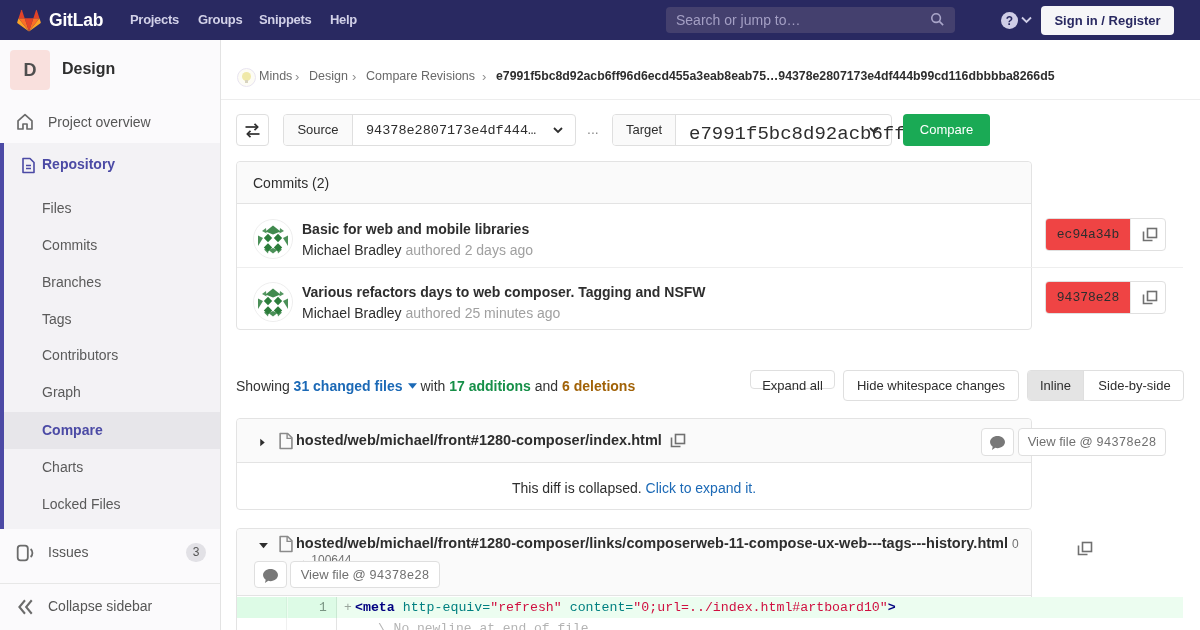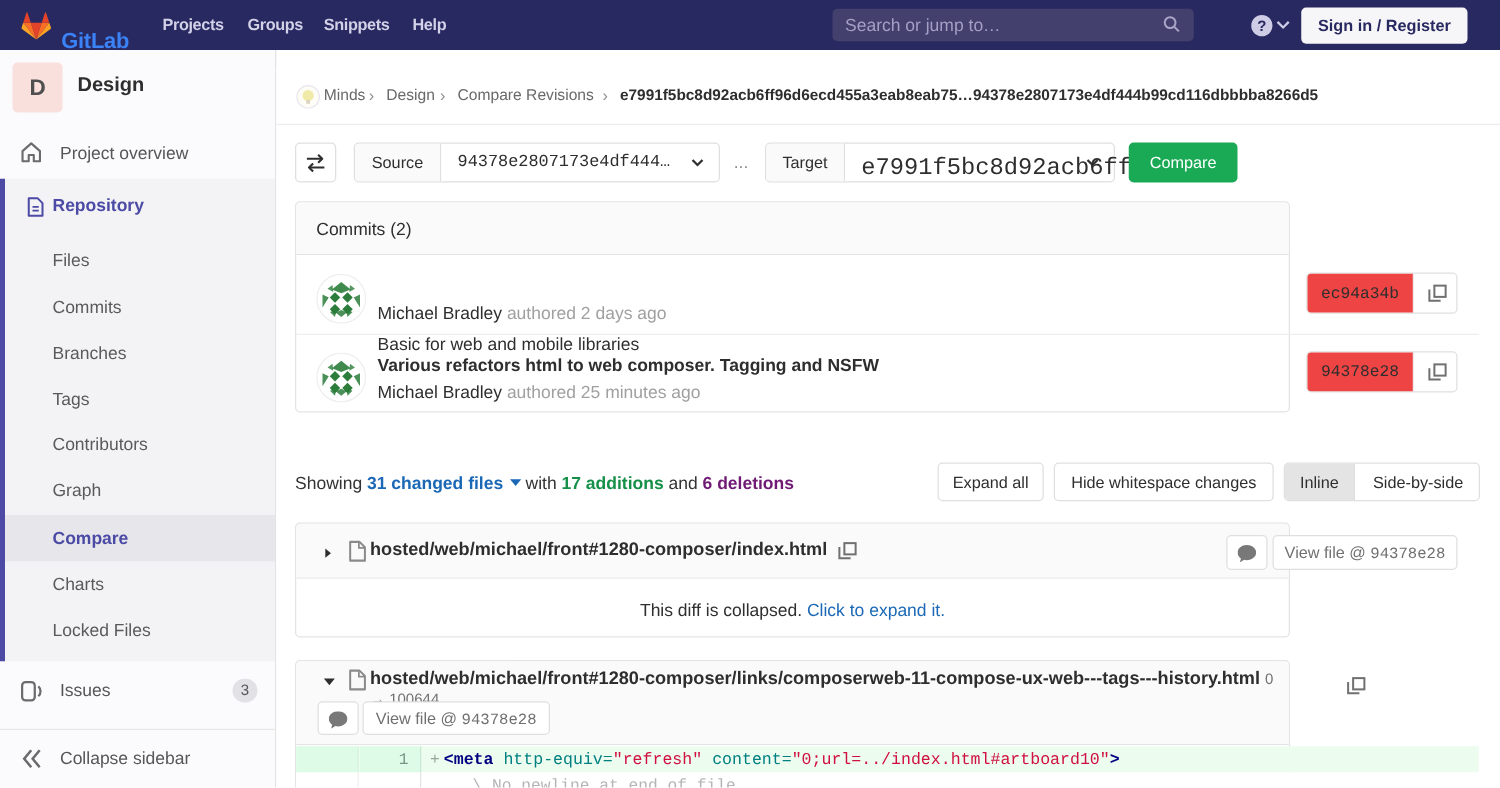--- a/index.html
+++ b/index.html
@@ -3,21 +3,21 @@
 <meta charset="utf-8">
 <style>
 * { margin:0; padding:0; box-sizing:border-box; }
 html,body { width:1200px; height:630px; overflow:hidden; }
 body { font-family:"Liberation Sans",sans-serif; font-size:14px; color:#2e2e2e; background:#fff; position:relative; }
 .abs { position:absolute; }
 
 
 .navbar { position:absolute; top:0; left:0; width:1200px; height:40px; background:#292961; }
 .nav-item { position:absolute; top:0; height:40px; line-height:40px; color:#d2d1e8; font-weight:bold; font-size:13px; letter-spacing:-0.3px; }
-.brand { position:absolute; left:49px; top:12px; height:40px; line-height:40px; color:#3b82f6; font-weight:bold; font-size:17.5px; letter-spacing:-0.2px; }
+.brand { position:absolute; left:49px; top:0; height:40px; line-height:40px; color:#ffffff; font-weight:bold; font-size:17.5px; letter-spacing:-0.2px; }
 .searchbox { position:absolute; left:666px; top:7px; width:289px; height:26px; background:#44406e; border-radius:4px; color:#a49fc4; font-size:14px; line-height:26px; padding-left:10px; }
 .signin { position:absolute; left:1041px; top:6px; width:133px; height:29px; background:#f6f6f8; border-radius:4px; color:#292961; font-weight:bold; font-size:13px; text-align:center; line-height:29px; }
 
 
 .sidebar { position:absolute; top:40px; left:0; width:221px; height:590px; background:#fbfafc; border-right:1px solid #e3e3e3; }
 .side-avatar { position:absolute; left:10px; top:10px; width:40px; height:40px; border-radius:4px; background:#f9e0dd; color:#4f4f4f; font-size:18px; font-weight:bold; text-align:center; line-height:40px; }
 .side-title { position:absolute; left:62px; top:20px; font-size:16px; font-weight:bold; color:#2e2e2e; }
 .side-row { position:absolute; left:0; width:220px; height:37px; line-height:37px; color:#565656; font-size:14px; }
 .side-row .txt { position:absolute; left:48px; top:0; }
 .side-sec { position:absolute; left:0; top:103px; width:220px; height:386px; background:#f3f2f5; border-left:4px solid #4c4aa5; }
@@ -196,21 +196,21 @@
         <path d="M9 12l4-3 0.6 5.5zM31 12l-4-3-0.6 5.5z" fill-opacity="0.8"></path>
         <path d="M15 14.8l4.2 4.2-4.2 4.2-4.2-4.2z"></path>
         <path d="M25 14.8l4.2 4.2-4.2 4.2-4.2-4.2z"></path>
         <path d="M15 24.2l4.2 4.2-4.2 4.2-4.2-4.2z"></path>
         <path d="M25 24.2l4.2 4.2-4.2 4.2-4.2-4.2z"></path>
         <path d="M5 16.5l5 2.5-5 8zM35 16.5l-5 2.5 5 8z" fill-opacity="0.85"></path>
         <path d="M11 30.5l4 4 1-6zM29 30.5l-4 4-1-6z" fill-opacity="0.85"></path>
           <path d="M20 34.5l4.5-3.5-4.5-2-4.5 2z" fill-opacity="0.85"></path>
       </g>
     </svg>
-    <div class="abs" style="left:65px;top:59px;font-weight:normal;font-size:14px;margin-top:46px;">Basic for web and mobile libraries</div>
+    <div class="abs" style="left:65px;top:59px;font-weight:bold;font-size:14px;">Basic for web and mobile libraries</div>
     <div class="abs" style="left:65px;top:80px;font-size:14px;">Michael Bradley <span class="gray">authored 2 days ago</span></div>
     <div class="hashbtn" style="left:808px;top:56px;">
       <span class="h">ec94a34b</span>
       <svg class="copyico" style="left:96px;top:8px" width="16" height="16" viewBox="0 0 16 16">
           <rect x="5.5" y="1.5" width="9" height="9" fill="none" stroke="#707070" stroke-width="1.6"></rect>
           <path d="M10.5 13.5h-9v-9" fill="none" stroke="#707070" stroke-width="1.6"></path>
         </svg>
     </div>
     <svg class="idc" style="left:16px;top:120px" viewBox="0 0 40 40">
       <circle cx="20" cy="20" r="19.5" fill="#fff" stroke="#eee"></circle>
@@ -219,35 +219,35 @@
         <path d="M9 12l4-3 0.6 5.5zM31 12l-4-3-0.6 5.5z" fill-opacity="0.8"></path>
         <path d="M15 14.8l4.2 4.2-4.2 4.2-4.2-4.2z"></path>
         <path d="M25 14.8l4.2 4.2-4.2 4.2-4.2-4.2z"></path>
         <path d="M15 24.2l4.2 4.2-4.2 4.2-4.2-4.2z"></path>
         <path d="M25 24.2l4.2 4.2-4.2 4.2-4.2-4.2z"></path>
         <path d="M5 16.5l5 2.5-5 8zM35 16.5l-5 2.5 5 8z" fill-opacity="0.85"></path>
         <path d="M11 30.5l4 4 1-6zM29 30.5l-4 4-1-6z" fill-opacity="0.85"></path>
           <path d="M20 34.5l4.5-3.5-4.5-2-4.5 2z" fill-opacity="0.85"></path>
       </g>
     </svg>
-    <div class="abs" style="left:65px;top:122px;font-weight:bold;font-size:14px;">Various refactors html to web composer. Tagging and NSFW</div>
+    <div class="abs" style="left:65px;top:122px;font-weight:bold;font-size:14px;">Various refactors days to web composer. Tagging and NSFW</div>
     <div class="abs" style="left:65px;top:143px;font-size:14px;">Michael Bradley <span class="gray">authored 25 minutes ago</span></div>
     <div class="hashbtn" style="left:808px;top:119px;">
       <span class="h">94378e28</span>
       <svg class="copyico" style="left:96px;top:8px" width="16" height="16" viewBox="0 0 16 16">
           <rect x="5.5" y="1.5" width="9" height="9" fill="none" stroke="#707070" stroke-width="1.6"></rect>
           <path d="M10.5 13.5h-9v-9" fill="none" stroke="#707070" stroke-width="1.6"></path>
         </svg>
     </div>
   </div>
 
   <div class="abs" style="left:15px;top:324px;font-size:14px;color:#333;">Showing <b style="color:#1b69b6">31 changed files</b><svg style="margin:0 0 2px 5px" width="9" height="6" viewBox="0 0 10 6">
         <path d="M0 0h10L5 6z" fill="#1b69b6"></path>
-      </svg> with <b style="color:#168f48">17 additions</b> and <b style="color:#701a75">6 deletions</b></div>
-  <div class="btn" style="left:529px;top:316px;width:85px;height:31px;line-height:29px;">Expand all</div>
+      </svg> with <b style="color:#168f48">17 additions</b> and <b style="color:#a16207">6 deletions</b></div>
+  <div class="btn" style="left:529px;top:316px;width:85px;height:19px;line-height:29px;">Expand all</div>
   <div class="btn" style="left:622px;top:316px;width:176px;height:31px;line-height:29px;">Hide whitespace changes</div>
   <div class="btn" style="left:806px;top:316px;width:157px;height:31px;line-height:29px;">
     <span class="abs" style="left:0;top:0;width:56px;height:29px;background:#e4e4e4;border-right:1px solid #dfdfdf;border-radius:3px 0 0 3px;">Inline</span>
     <span class="abs" style="left:57px;top:0;width:99px;height:29px;">Side-by-side</span>
   </div>
 
   <div class="box" style="top:364px;height:92px;">
     <div class="box-head" style="height:44px;"></div>
     <svg class="abs" style="left:22px;top:19px" width="7" height="9" viewBox="0 0 8 12">
         <path d="M1 1l6 5-6 5z" fill="#2e2e2e"></path>

